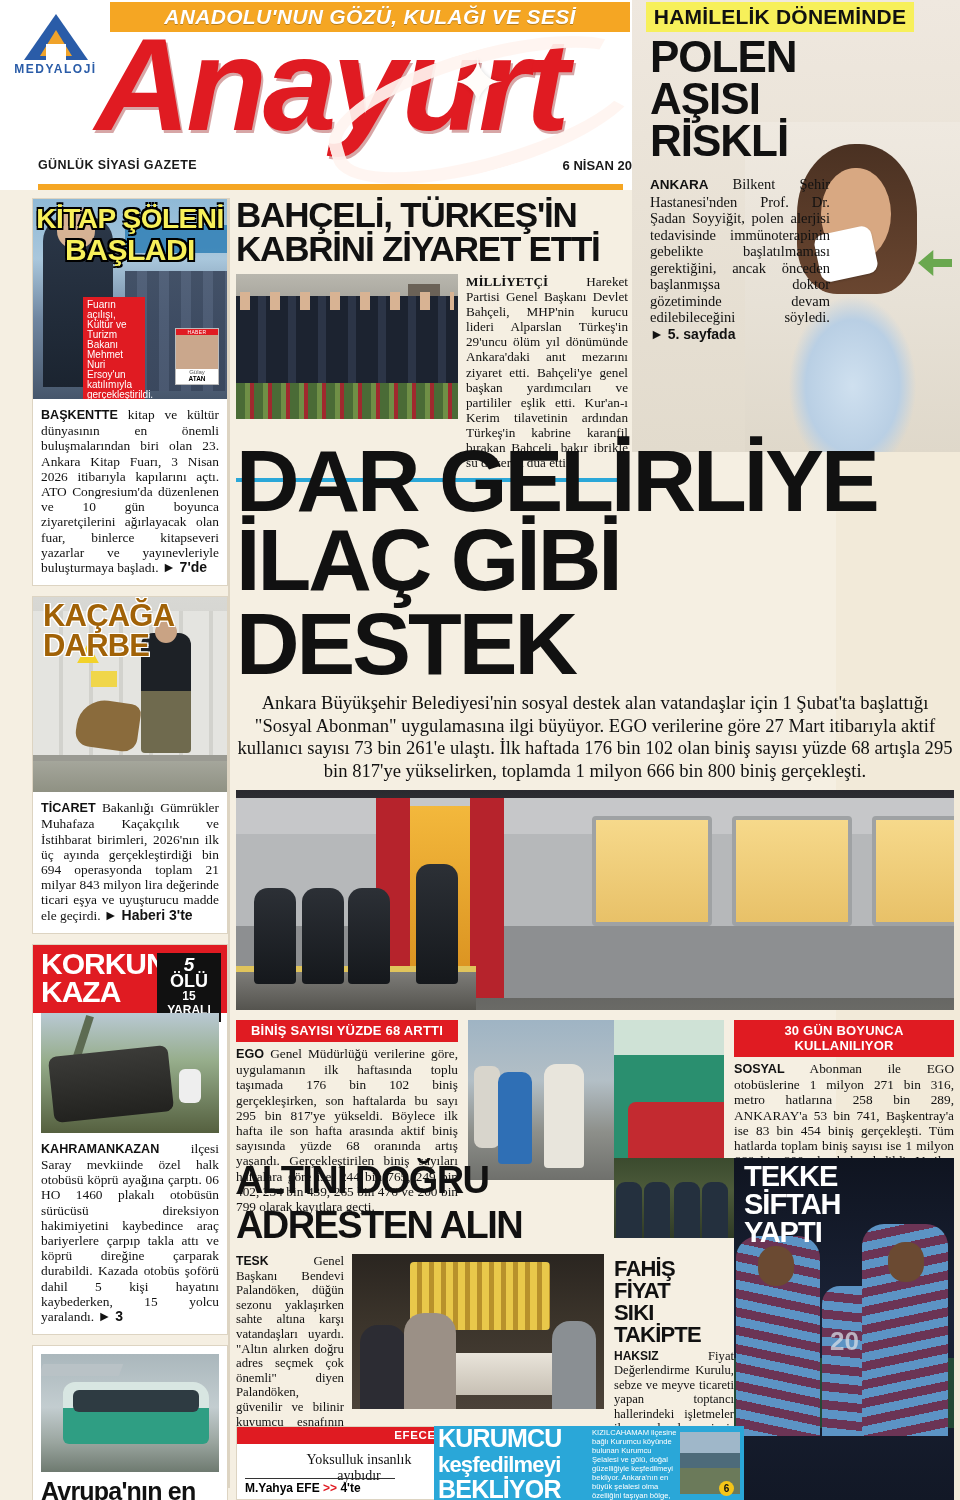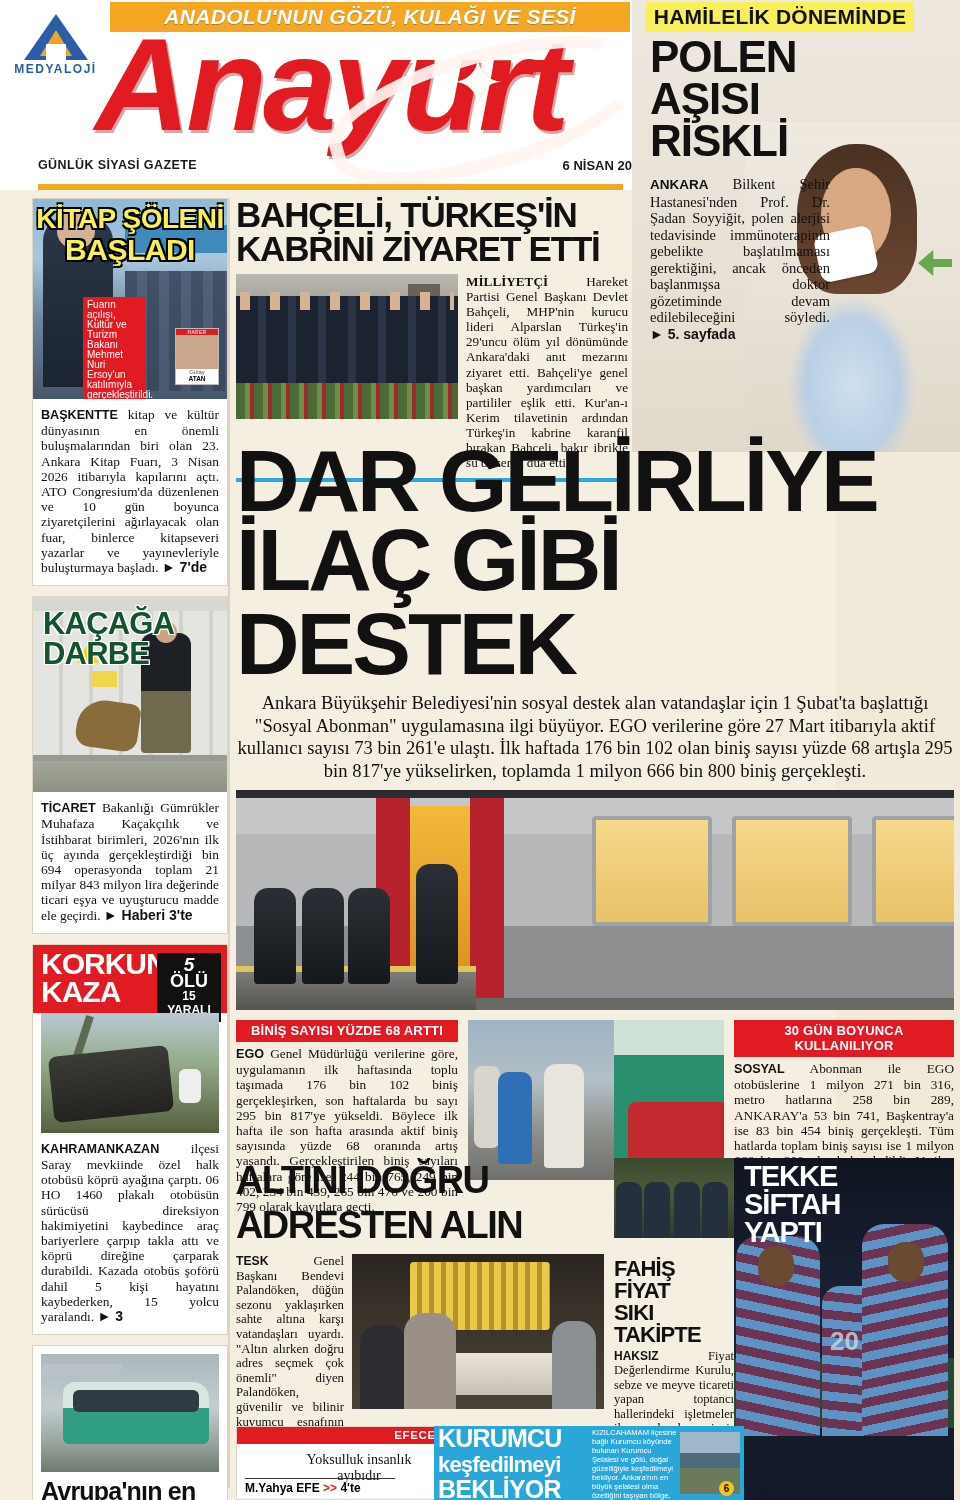--- a/index.html
+++ b/index.html
@@ -203,22 +203,22 @@
   .kacak-bg .dog {
     position:absolute; left:44px; top:104px; width:62px; height:48px;
     background:#8a6b3c; border-radius:28px 10px 14px 14px; transform:rotate(8deg);
   }
   .kacak-bg .warn {
     position:absolute; left:44px; top:46px; width:22px; height:20px; background:#f2d22a;
     clip-path:polygon(50% 0,100% 100%,0 100%);
   }
   .kacak-bg .ycard { position:absolute; left:58px; top:74px; width:26px; height:16px; background:#f0d64a; }
   .kacak-title {
-    position:absolute; left:10px; top:12px;
-    font-family:"Liberation Sans", sans-serif; font-weight:bold; color:#14532d;
+    position:absolute; left:10px; top:4px;
+    font-family:"Liberation Sans", sans-serif; font-weight:bold; color:#a16207;
     font-size:31px; line-height:30px; letter-spacing:-.8px;
     text-shadow: -1.2px -1.2px 0 #fff,1.2px -1.2px 0 #fff,-1.2px 1.2px 0 #fff,1.2px 1.2px 0 #fff;
   }
 
   .korkunc { position:relative; }
   .korkunc-head {
     position:relative; background:#e01b22; padding:5px 8px 7px; min-height:62px;
   }
   .korkunc-head .kh {
     font-family:"Liberation Sans", sans-serif; font-weight:bold; color:#fff;

